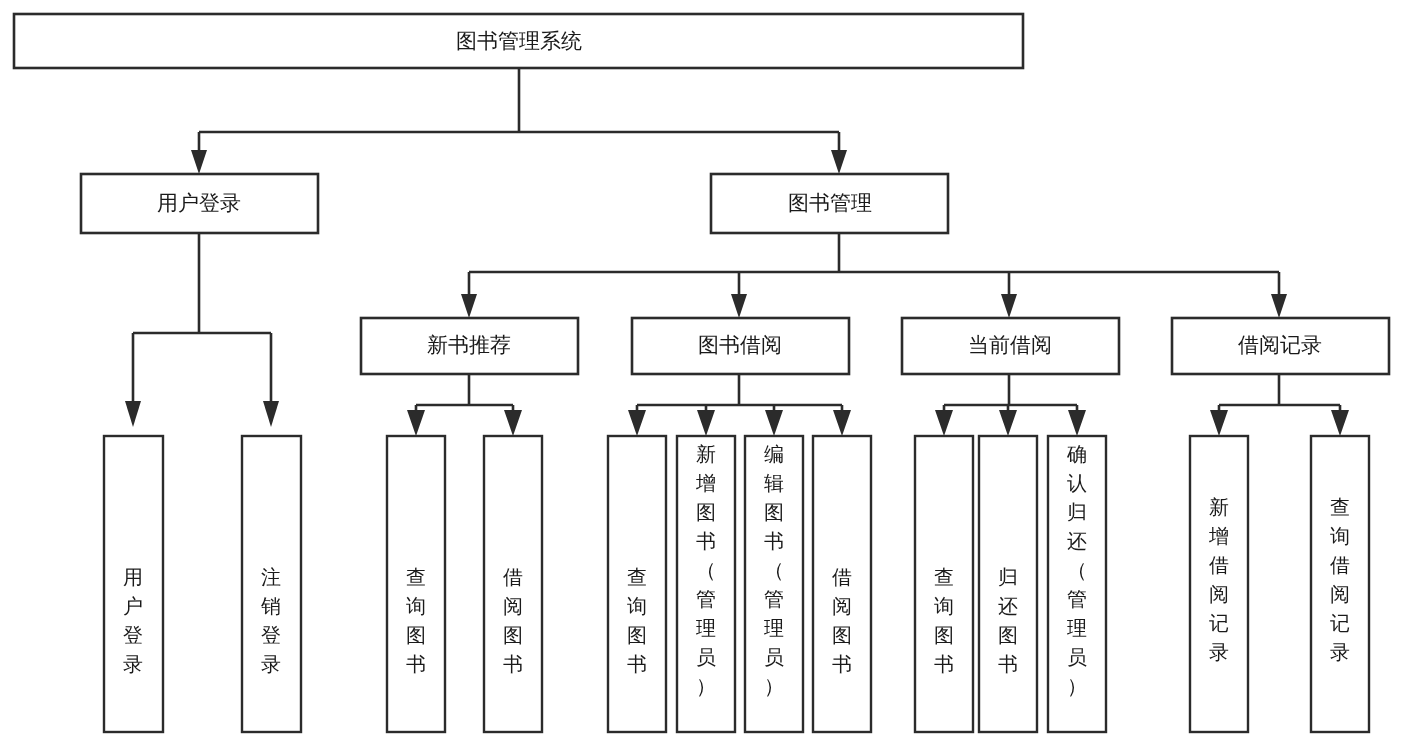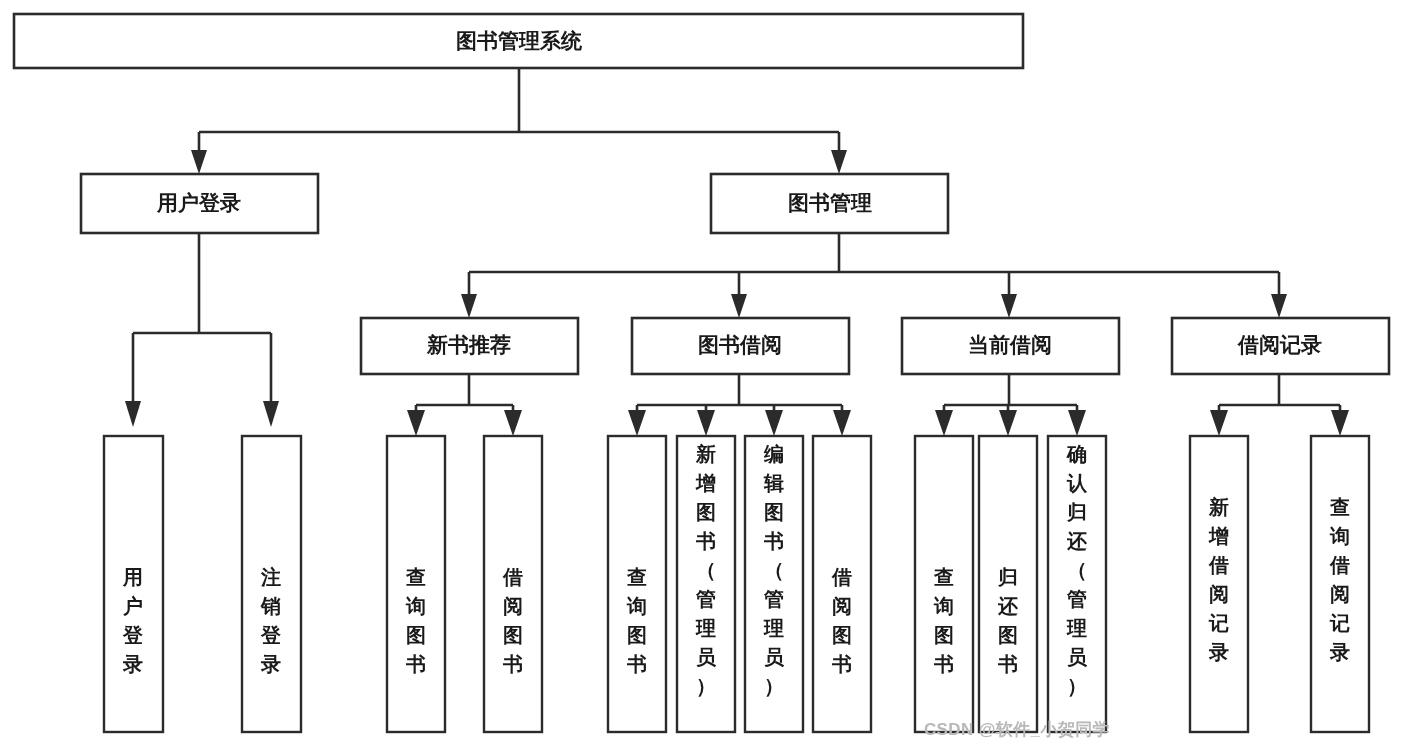--- a/index.html
+++ b/index.html
@@ -11,21 +11,20 @@
     width: 1405px;
     height: 747px;
     font-family: "Liberation Sans", "DejaVu Sans", sans-serif;
     overflow: hidden;
     position: relative;
   }
   #diagram-root {
     position: relative;
     width: 1124px;
     height: 747px;
-    font-weight: bold;
   }
   svg#flow {
     position: absolute;
     left: 0;
     top: 0;
     width: 1405px;
     height: 747px;
   }
   .node-rect {
     fill: #ffffff;
@@ -234,14 +233,13 @@
       <text class="node-label-vertical" x="1219" y="514"><tspan x="1219" y="514">新</tspan><tspan x="1219" y="543">增</tspan><tspan x="1219" y="572">借</tspan><tspan x="1219" y="601">阅</tspan><tspan x="1219" y="630">记</tspan><tspan x="1219" y="659">录</tspan></text>
     </g>
 
     <g>
       <rect class="node-rect thin" x="1311" y="436" width="58" height="296"></rect>
       <text class="node-label-vertical" x="1340" y="514"><tspan x="1340" y="514">查</tspan><tspan x="1340" y="543">询</tspan><tspan x="1340" y="572">借</tspan><tspan x="1340" y="601">阅</tspan><tspan x="1340" y="630">记</tspan><tspan x="1340" y="659">录</tspan></text>
     </g>
 
   </svg>
 
-  <div class="watermark">CSDN @软件_小贺同学</div>
 </div>
 
 </body></html>

